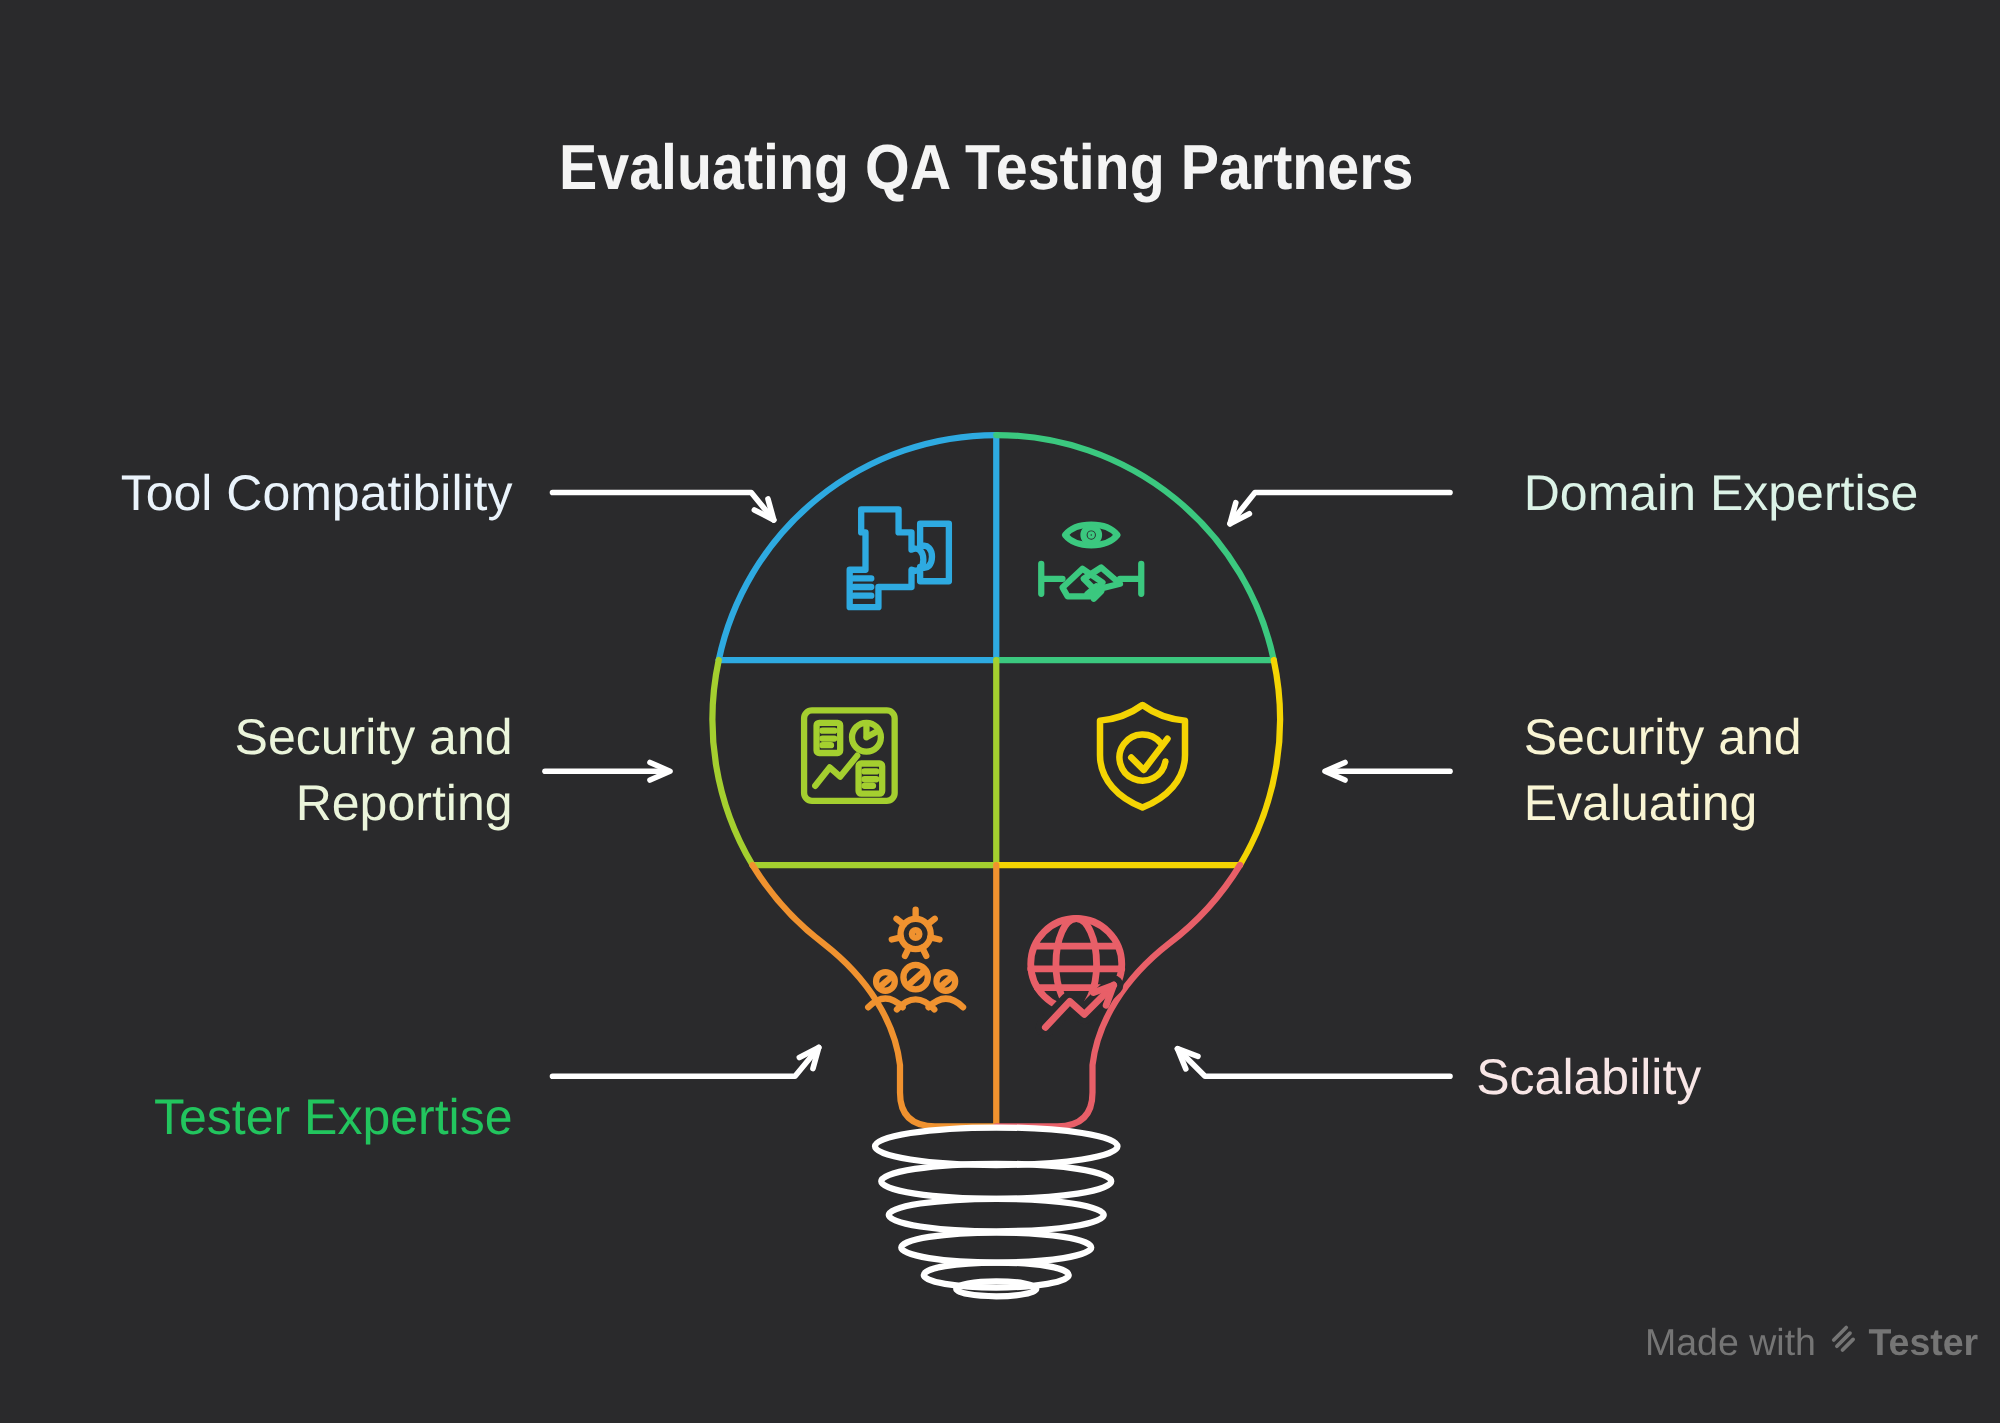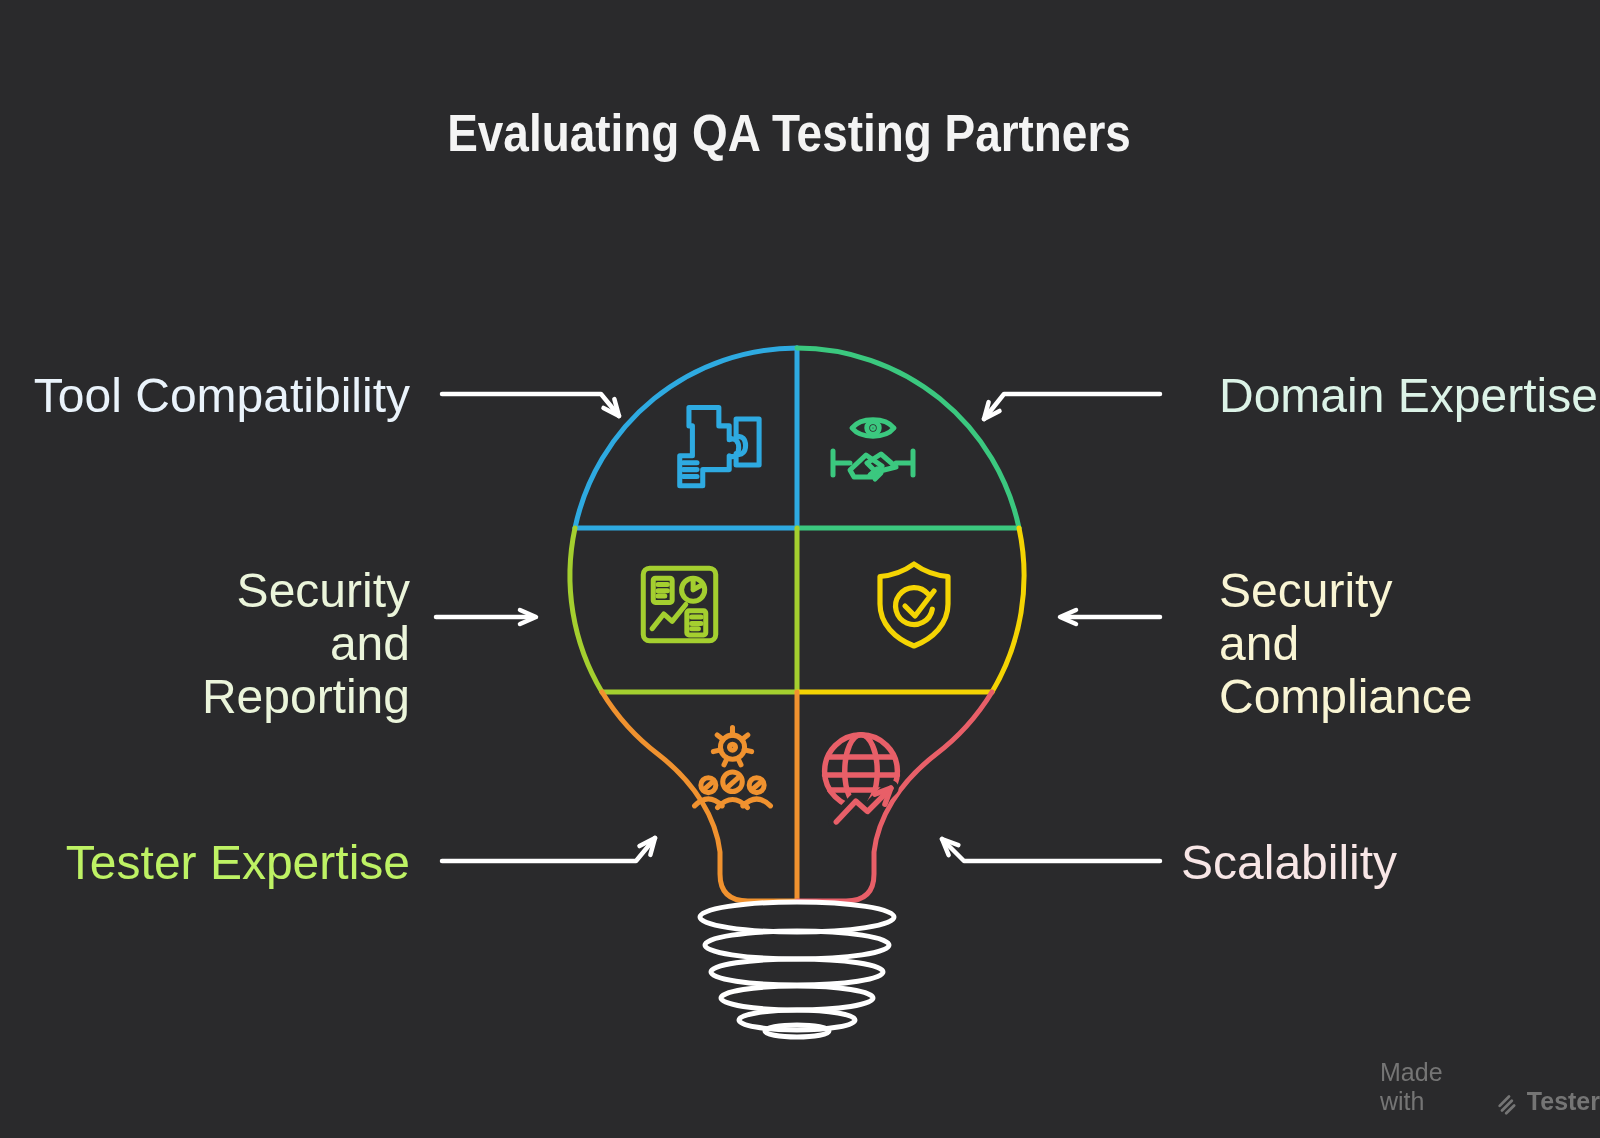--- a/index.html
+++ b/index.html
@@ -8,41 +8,41 @@
     overflow:hidden;font-family:"Liberation Sans","DejaVu Sans",sans-serif;
   }
   .page-title{
     position:absolute;top:104px;left:0;width:1578px;margin:0;
     text-align:center;color:#F4F4F4;font-size:51px;font-weight:700;
     letter-spacing:0px;transform:scaleX(0.9);transform-origin:50% 50%;
     white-space:nowrap;
   }
   .bulb-svg{position:absolute;left:0;top:0;}
   .label{
-    position:absolute;font-size:48px;line-height:53px;font-weight:400;
+    position:absolute;font-size:40px;line-height:53px;font-weight:400;
     white-space:nowrap;
   }
   .label.two-line{white-space:normal;width:260px;}
   .label-left{text-align:right;}
   .label-right{text-align:left;margin-left:24px;}
   .l-blue{color:#EAF3FB;}
   .l-green{color:#DCF3E7;}
   .l-lime{color:#EBF5DB;}
   .l-yellow{color:#F9F5D4;}
-  .l-cream{color:#bef264;}
+  .l-cream{color:#22c55e;margin-top:32px;}
   .l-pink{color:#F8E6E6;}
   .pos-tool{top:369px;right:1190px;}
   .pos-domain{top:369px;left:1195px;}
   .pos-metrics{top:564px;right:1190px;}
   .pos-security{top:564px;left:1195px;}
   .pos-tester{top:836px;right:1190px;}
   .pos-scalability{top:836px;left:1157px;}
   .watermark{
-    position:absolute;left:1380px;top:1058px;display:flex;align-items:flex-end;
-    gap:9px;color:#757575;font-size:25px;
+    position:absolute;left:1316px;top:1058px;display:flex;align-items:flex-start;
+    gap:9px;color:#757575;font-size:30px;
   }
   .watermark .brand{font-weight:600;}
   .watermark .prefix{font-weight:400;}
 </style>
 </head>
 <body>
 
 <div class="canvas">
 
   <h1 class="page-title">Evaluating QA Testing Partners</h1>
@@ -187,21 +187,21 @@
         </g>
     </g>
   </svg>
 
   <div class="label label-left l-blue pos-tool">Tool Compatibility</div>
 
   <div class="label label-right l-green pos-domain">Domain Expertise</div>
 
   <div class="label label-left l-lime two-line pos-metrics">Security and Reporting</div>
 
-  <div class="label label-right l-yellow two-line pos-security">Security and Compliance</div>
+  <div class="label label-right l-yellow two-line pos-security">Security and Evaluating</div>
 
   <div class="label label-left l-cream pos-tester">Tester Expertise</div>
 
   <div class="label label-right l-pink pos-scalability">Scalability</div>
 
   <div class="watermark">
     <span class="prefix">Made with</span>
     <svg width="24" height="24" viewBox="0 0 24 24">
       <g fill="none" stroke="#757575" stroke-width="3" stroke-linecap="round">
         <path d="M5,14 L15,4"></path>

